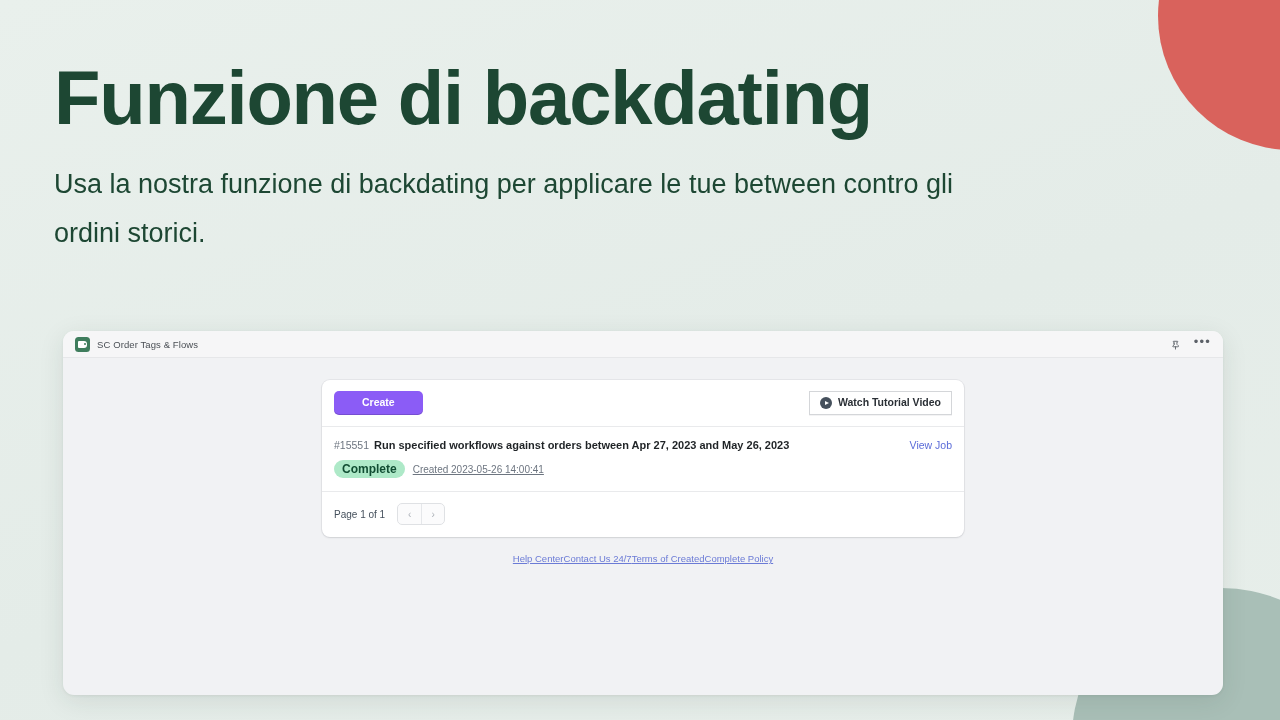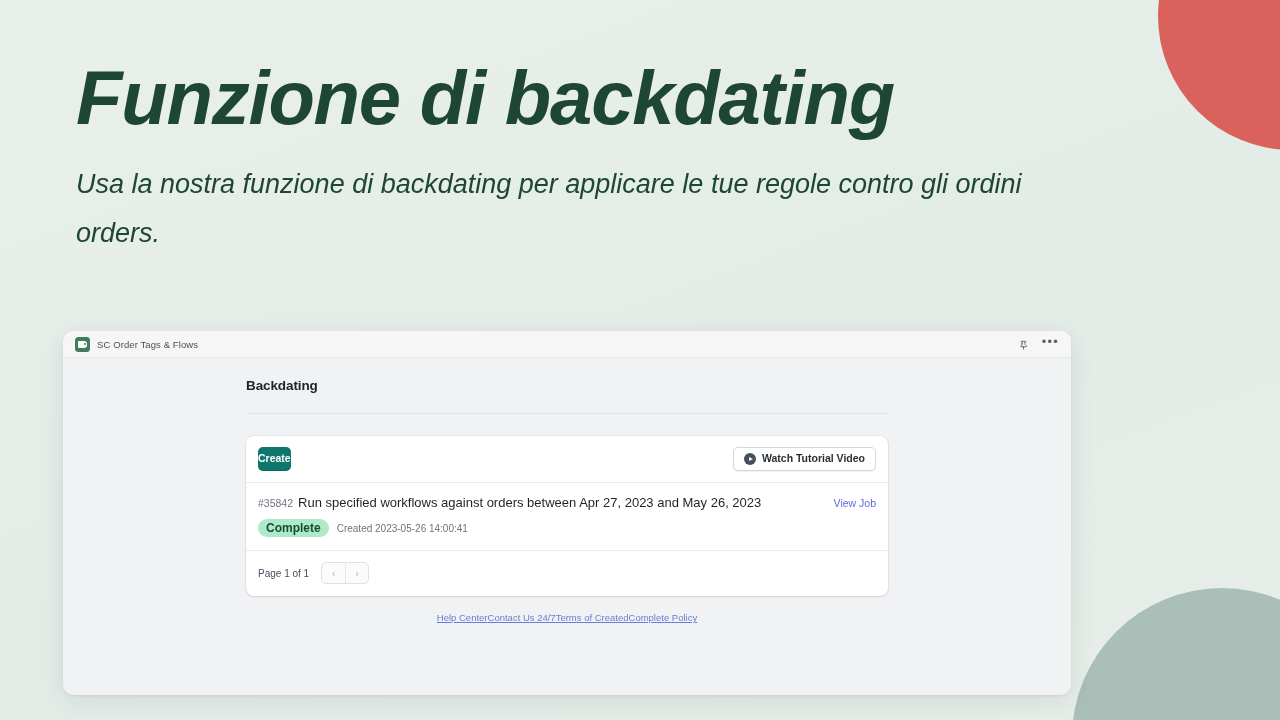--- a/index.html
+++ b/index.html
@@ -37,24 +37,23 @@
     left: 1072px;
     width: 300px;
     height: 300px;
     border-radius: 50%;
     background: #a9bfb7;
   }
 
   
   #hero {
     position: absolute;
-    left: 76px;
+    left: 54px;
     top: 60px;
     width: 1000px;
-    font-style: italic;
   }
   #hero h1 {
     margin: 0;
     font-size: 76px;
     line-height: 1.0;
     font-weight: 700;
     letter-spacing: -1.2px;
     color: #1d4733;
     white-space: nowrap;
   }
@@ -65,21 +64,21 @@
     font-weight: 400;
     color: #1d4733;
     max-width: 960px;
   }
 
   
   #app-window {
     position: absolute;
     left: 63px;
     top: 331px;
-    width: 1008px;
+    width: 1160px;
     height: 364px;
     background: #f1f2f4;
     border-radius: 11px;
     box-shadow: 0 6px 26px rgba(30, 52, 44, 0.10),
                 0 1px 3px rgba(30, 52, 44, 0.07);
     overflow: hidden;
     display: flex;
     flex-direction: column;
   }
 
@@ -186,39 +185,39 @@
                 0 1px 2px rgba(22,29,37,0.10);
     overflow: hidden;
   }
   .card-toolbar {
     display: flex;
     align-items: center;
     padding: 11px 12px;
     border-bottom: 1px solid #e9eaec;
   }
   .btn-create {
-    background: #0f766e;
+    background: #8b5cf6;
     color: #ffffff;
     font-size: 10.5px;
     font-weight: 600;
     border: none;
     border-radius: 5px;
-    padding: 6px 0;
+    padding: 6px 28px;
     cursor: pointer;
     line-height: 1.1;
     box-shadow: inset 0 -1px 0 rgba(0,0,0,0.15);
   }
   .btn-tutorial {
     margin-left: auto;
     display: flex;
     align-items: center;
     gap: 6px;
     background: #ffffff;
     border: 1px solid #d4d6d9;
-    border-radius: 5px;
+    border-radius: 0;
     padding: 5px 10px;
     font-size: 10.5px;
     font-weight: 600;
     color: #2a2f35;
     cursor: pointer;
     line-height: 1.1;
     box-shadow: 0 1px 0 rgba(22,29,37,0.05);
   }
   .play-icon {
     width: 12px;
@@ -247,22 +246,22 @@
   .job-line1 {
     display: flex;
     align-items: baseline;
   }
   .job-id {
     font-size: 10.5px;
     color: #6d7580;
     margin-right: 5px;
   }
   .job-desc {
-    font-size: 13px;
-    font-weight: 400;
+    font-size: 11px;
+    font-weight: 700;
     color: #1f2326;
   }
   .view-job {
     margin-left: auto;
     font-size: 10.5px;
     color: #5a6bd8;
     text-decoration: none;
     cursor: pointer;
     text-align: right;
   }
@@ -277,20 +276,21 @@
     color: #104d32;
     font-size: 12px;
     font-weight: 600;
     border-radius: 9px;
     padding: 2.5px 8px;
     line-height: 1.1;
   }
   .job-created {
     font-size: 10px;
     color: #6d7580;
+    text-decoration: underline;
   }
 
   .card-pagination {
     display: flex;
     align-items: center;
     gap: 12px;
     padding: 11px 4px 12px 12px;
   }
   .page-label {
     font-size: 10px;
@@ -337,21 +337,21 @@
 </head>
 <body>
 
 <div id="backdrop">
   <div class="blob-red"></div>
   <div class="blob-sage"></div>
 </div>
 
 <section id="hero">
   <h1>Funzione di backdating</h1>
-  <p>Usa la nostra funzione di backdating per applicare le tue regole contro gli ordini orders.</p>
+  <p>Usa la nostra funzione di backdating per applicare le tue between contro gli ordini storici.</p>
 </section>
 
 <div id="app-window">
 
   <div class="app-topbar">
     <div class="app-identity">
       <span class="app-logo">
         <span class="tag"></span>
       </span>
       <span class="app-name">SC Order Tags &amp; Flows</span>
@@ -362,38 +362,34 @@
           <path d="M12 17v5"></path>
           <path d="M9 10.76V7h-1a1 1 0 0 1 0-2h8a1 1 0 0 1 0 2h-1v3.76a2 2 0 0 0 .55 1.38l1.9 2A1 1 0 0 1 16.72 17H7.28a1 1 0 0 1-.73-1.86l1.9-2A2 2 0 0 0 9 10.76z"></path>
         </svg>
       </span>
       <span class="ellipsis">•••</span>
     </div>
   </div>
 
   <div class="app-body">
 
-    <div class="page-head">
-      <h2 class="page-title">Backdating</h2>
-      <div class="head-divider"></div>
-    </div>
 
     <div class="card">
 
       <div class="card-toolbar">
         <button class="btn-create">Create</button>
         <button class="btn-tutorial">
           <span class="play-icon"></span>
           <span>Watch Tutorial Video</span>
         </button>
       </div>
 
       <div class="job-row">
         <div class="job-line1">
-          <span class="job-id">#35842</span>
+          <span class="job-id">#15551</span>
           <span class="job-desc">Run specified workflows against orders between Apr 27, 2023 and May 26, 2023</span>
           <a class="view-job">View Job</a>
         </div>
         <div class="job-line2">
           <span class="badge-complete">Complete</span>
           <span class="job-created">Created 2023-05-26 14:00:41</span>
         </div>
       </div>
 
       <div class="card-pagination">

